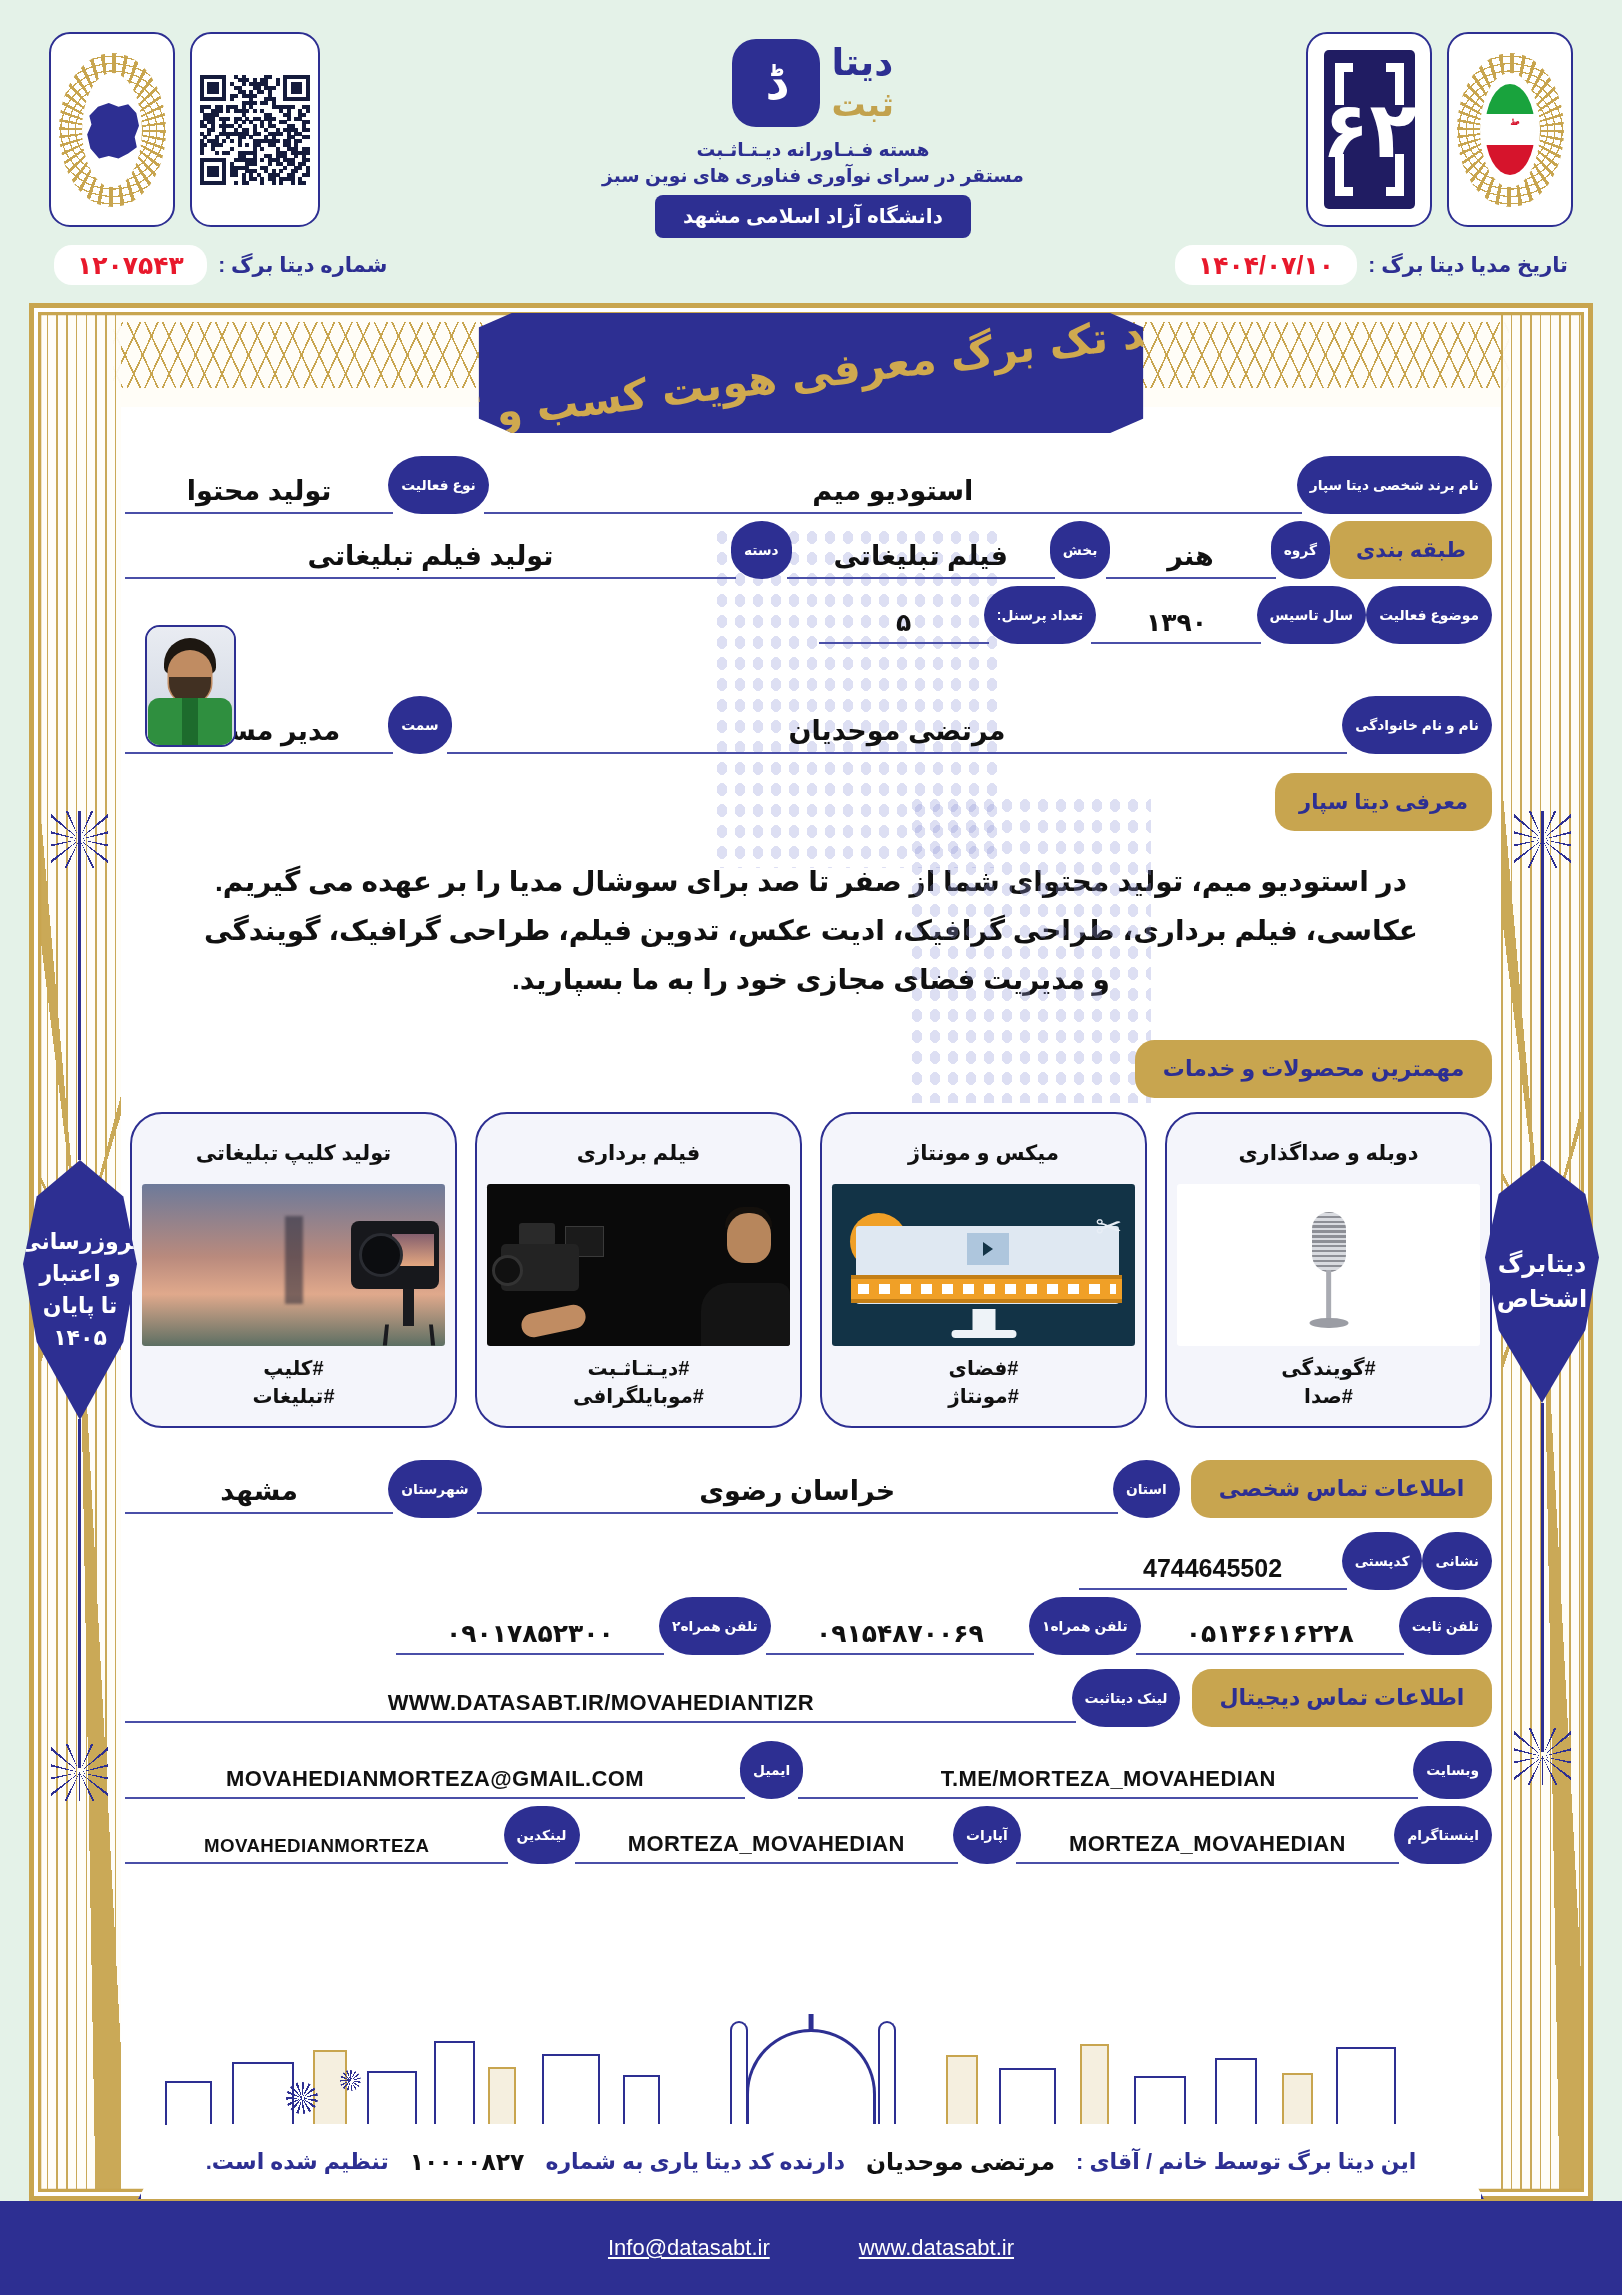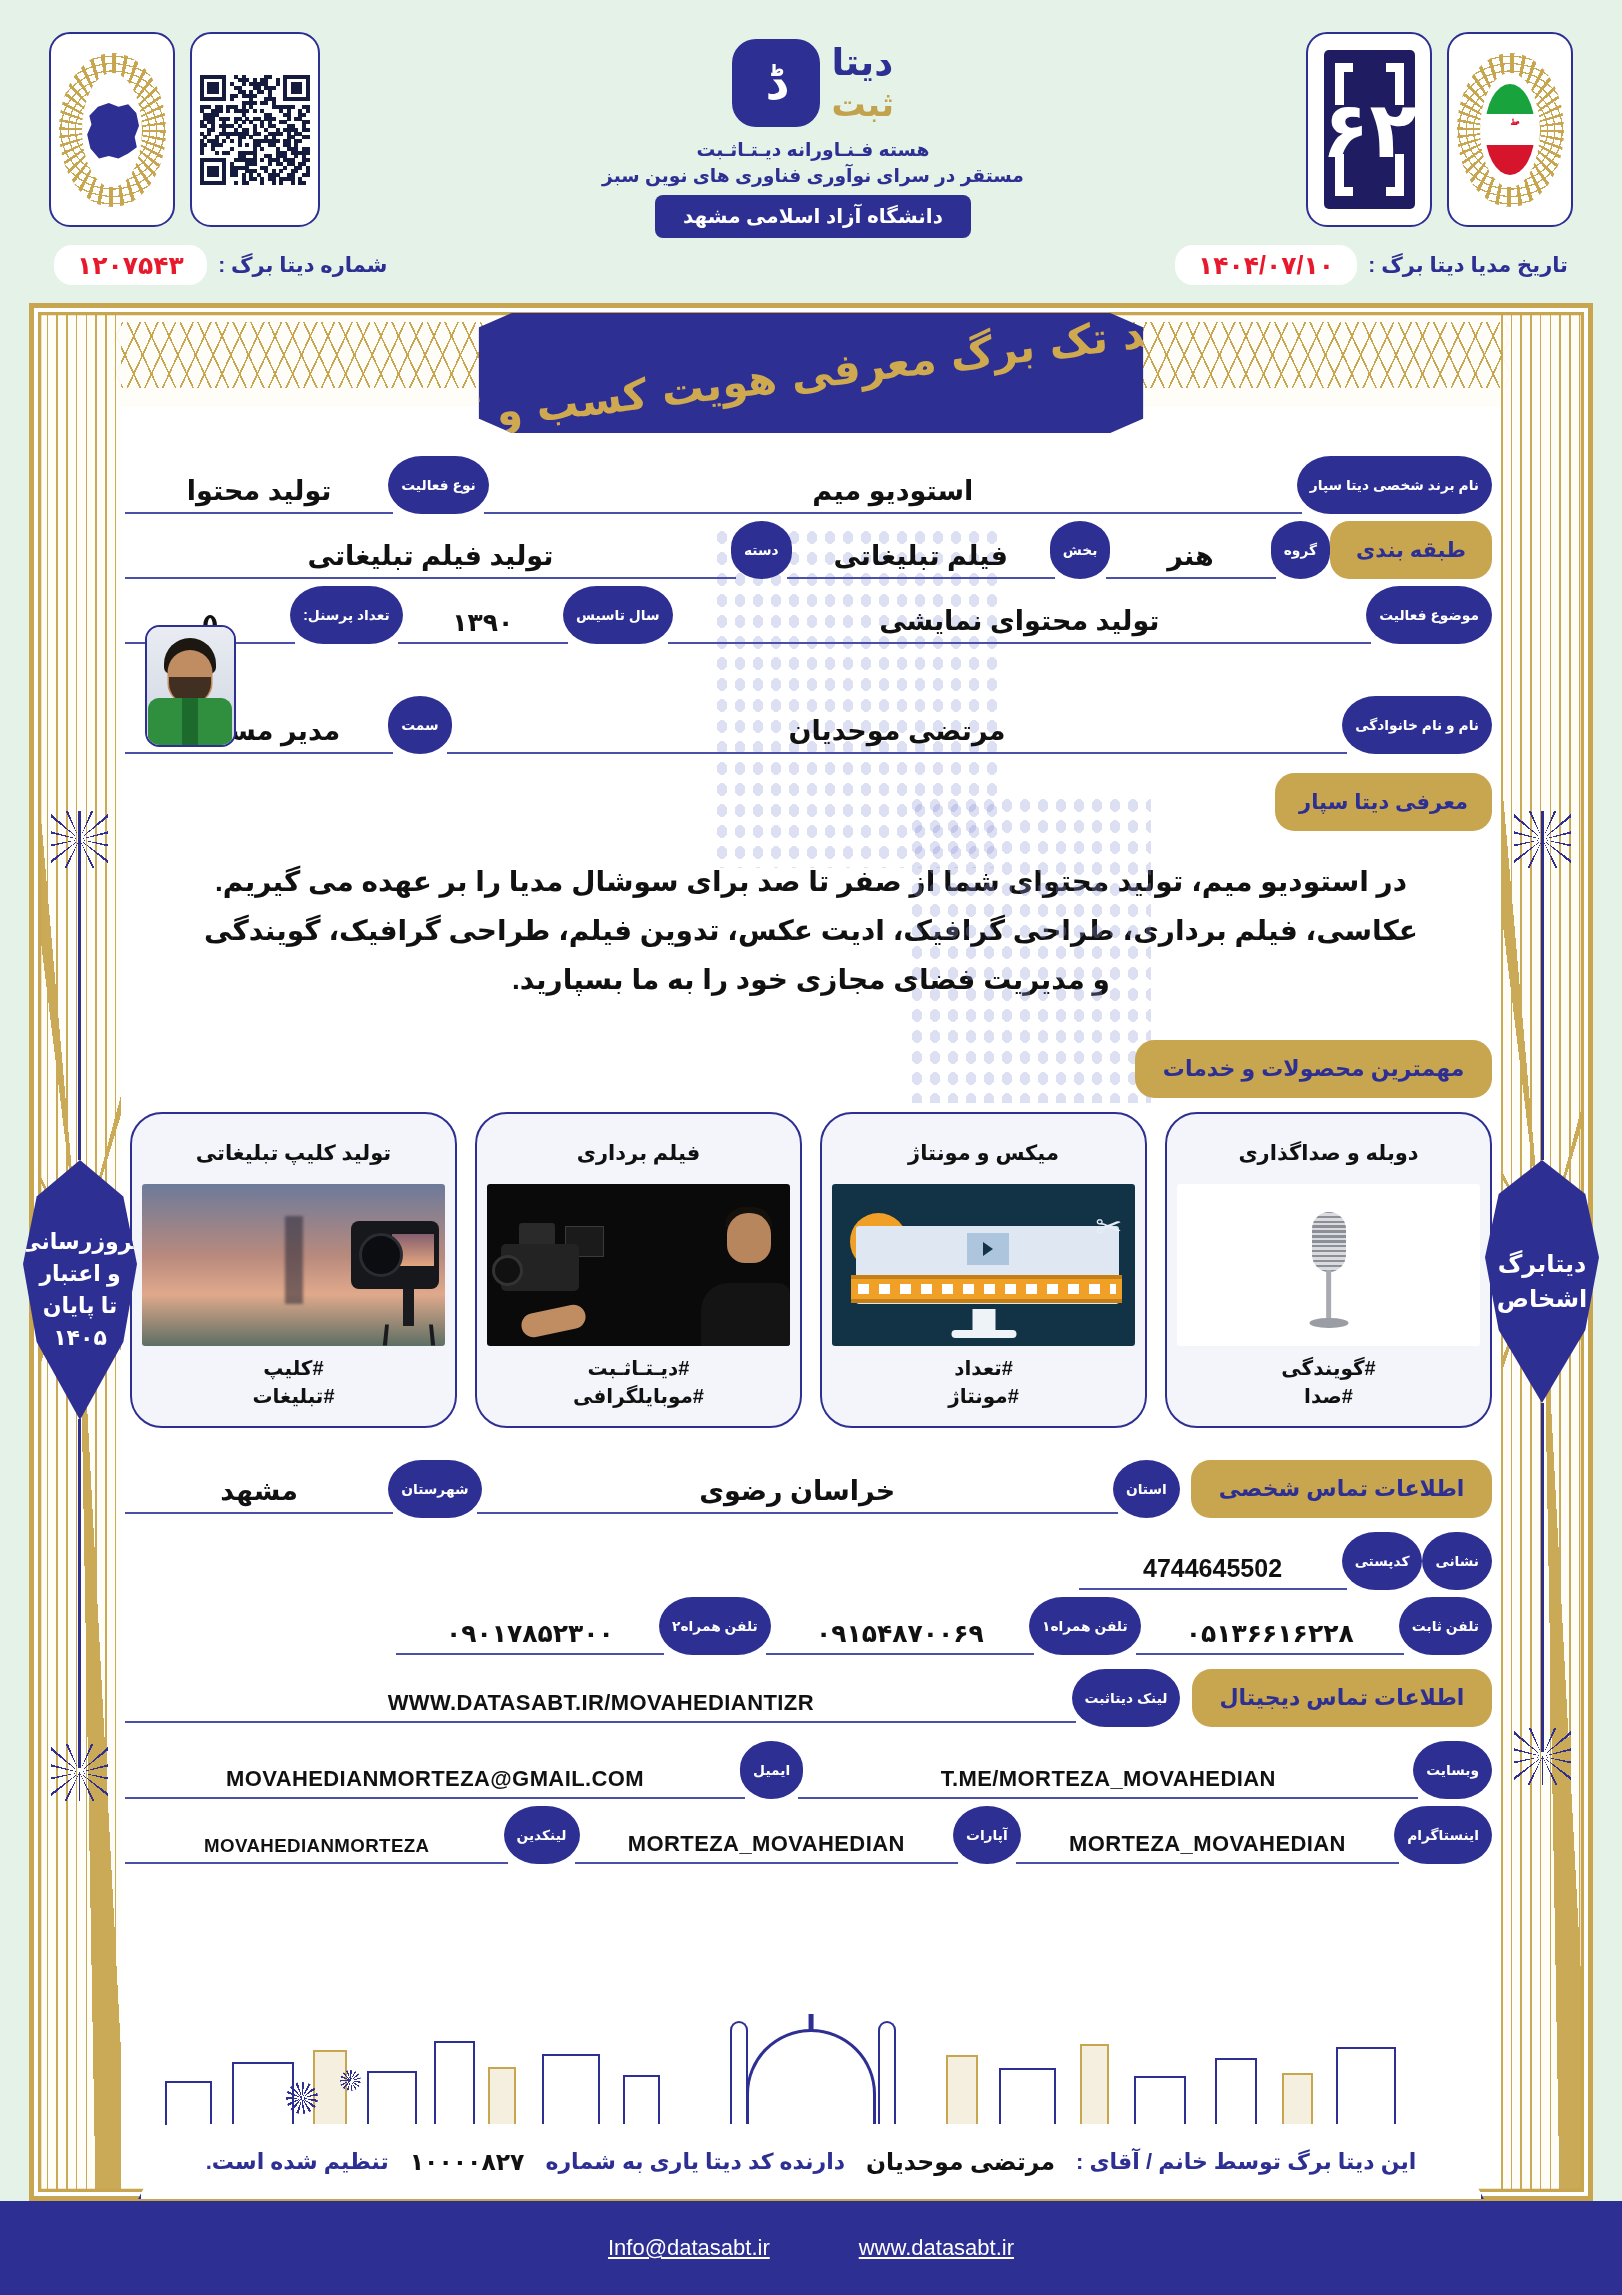--- a/index.html
+++ b/index.html
@@ -857,23 +857,20 @@
         <span class="field-val">فیلم تبلیغاتی</span>
       </div>
       <span class="pill">دسته</span>
       <div class="field flexlg">
         <span class="field-val">تولید فیلم تبلیغاتی</span>
       </div>
     </div>
 
     <div class="row">
       <span class="pill">موضوع فعالیت</span>
-      <div class="field flexlg">
-        <span class="field-val">تولید محتوای نمایشی</span>
-      </div>
       <span class="pill">سال تاسیس</span>
       <div class="field flexsm">
         <span class="field-val num">۱۳۹۰</span>
       </div>
       <span class="pill">تعداد پرسنل:</span>
       <div class="field flexsm">
         <span class="field-val num">۵</span>
       </div>
     </div>
 
@@ -932,21 +929,21 @@
             <div class="mon-screen">
                 <span class="mon-play"></span>
               </div>
           </div>
           <div class="filmstrip"></div>
           <div class="mon-stand"></div>
             <div class="mon-foot"></div>
           <div class="scissors">✂</div>
         </div>
         <div class="card-tags">
-          <span>#تعداد</span><br>
+          <span>#فضای</span><br>
           <span>#مونتاژ</span>
         </div>
       </div>
 
       <div class="card">
         <div class="card-title">فیلم برداری</div>
         <div class="card-img art-film">
           <div class="op-hair"></div>
             <div class="op-head"></div>
             <div class="op-body"></div>

